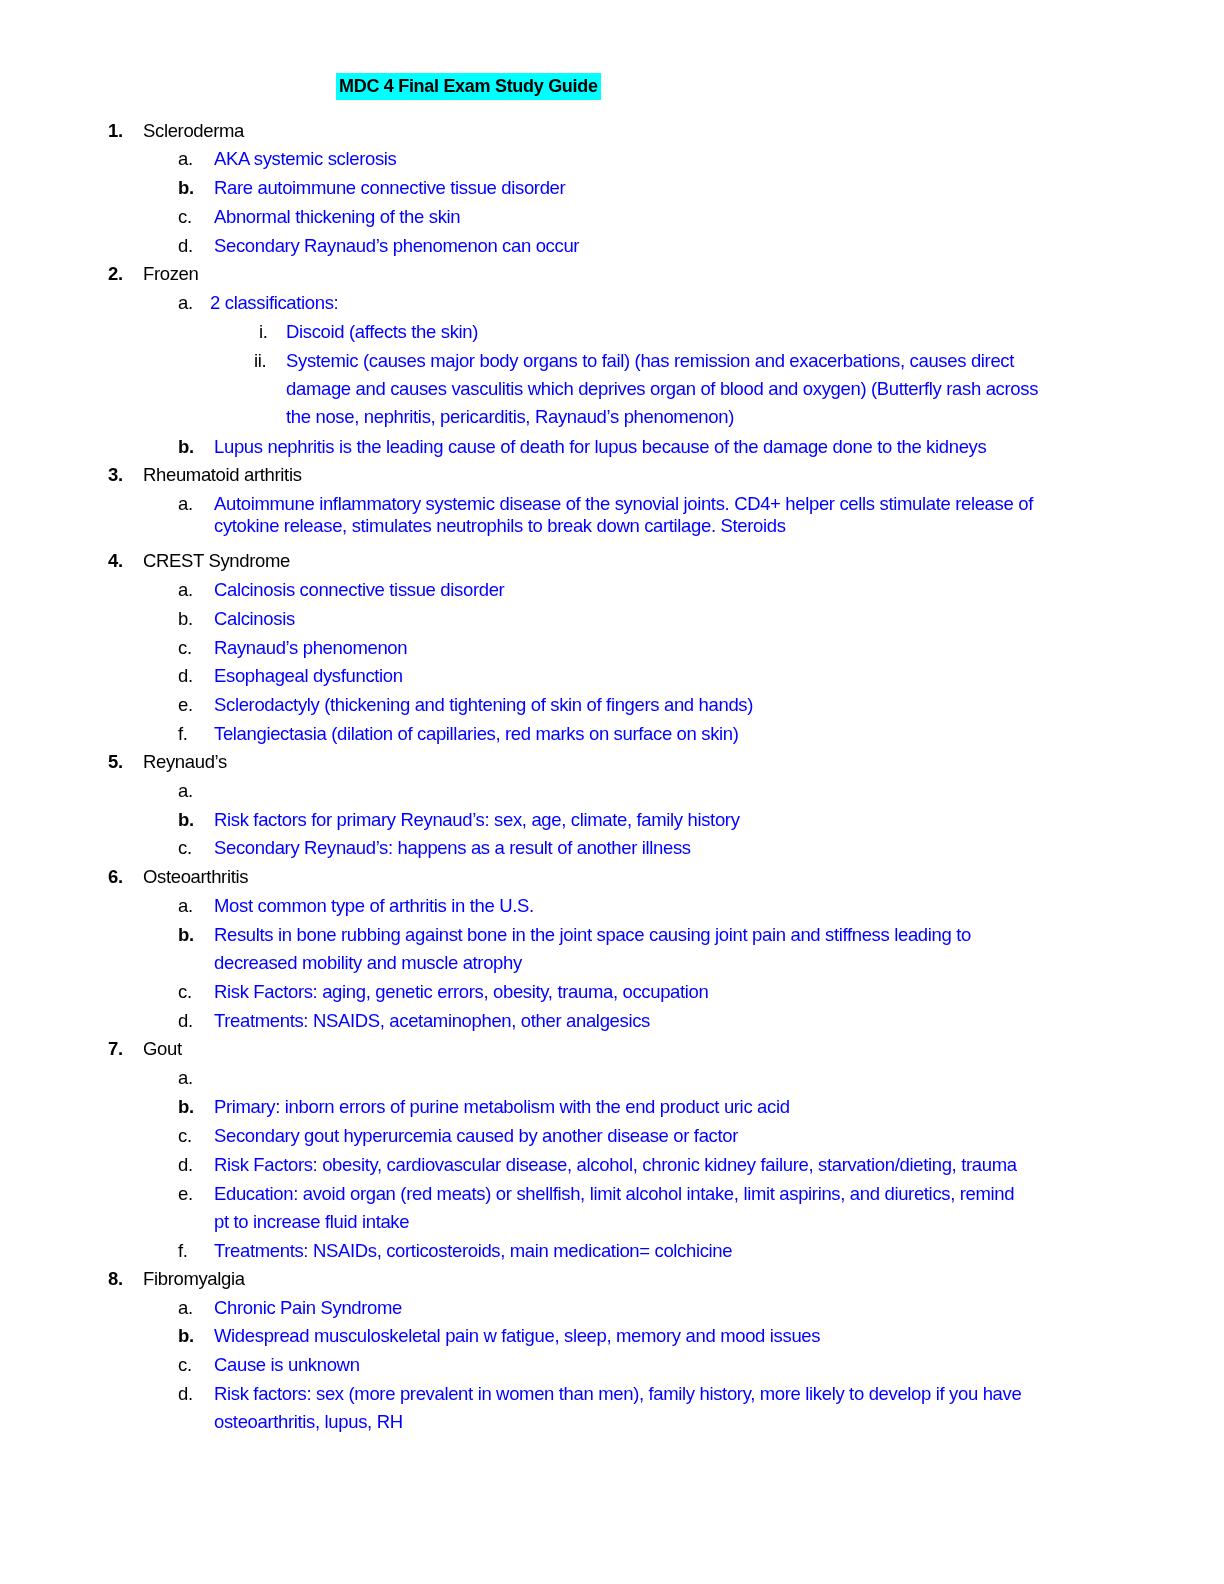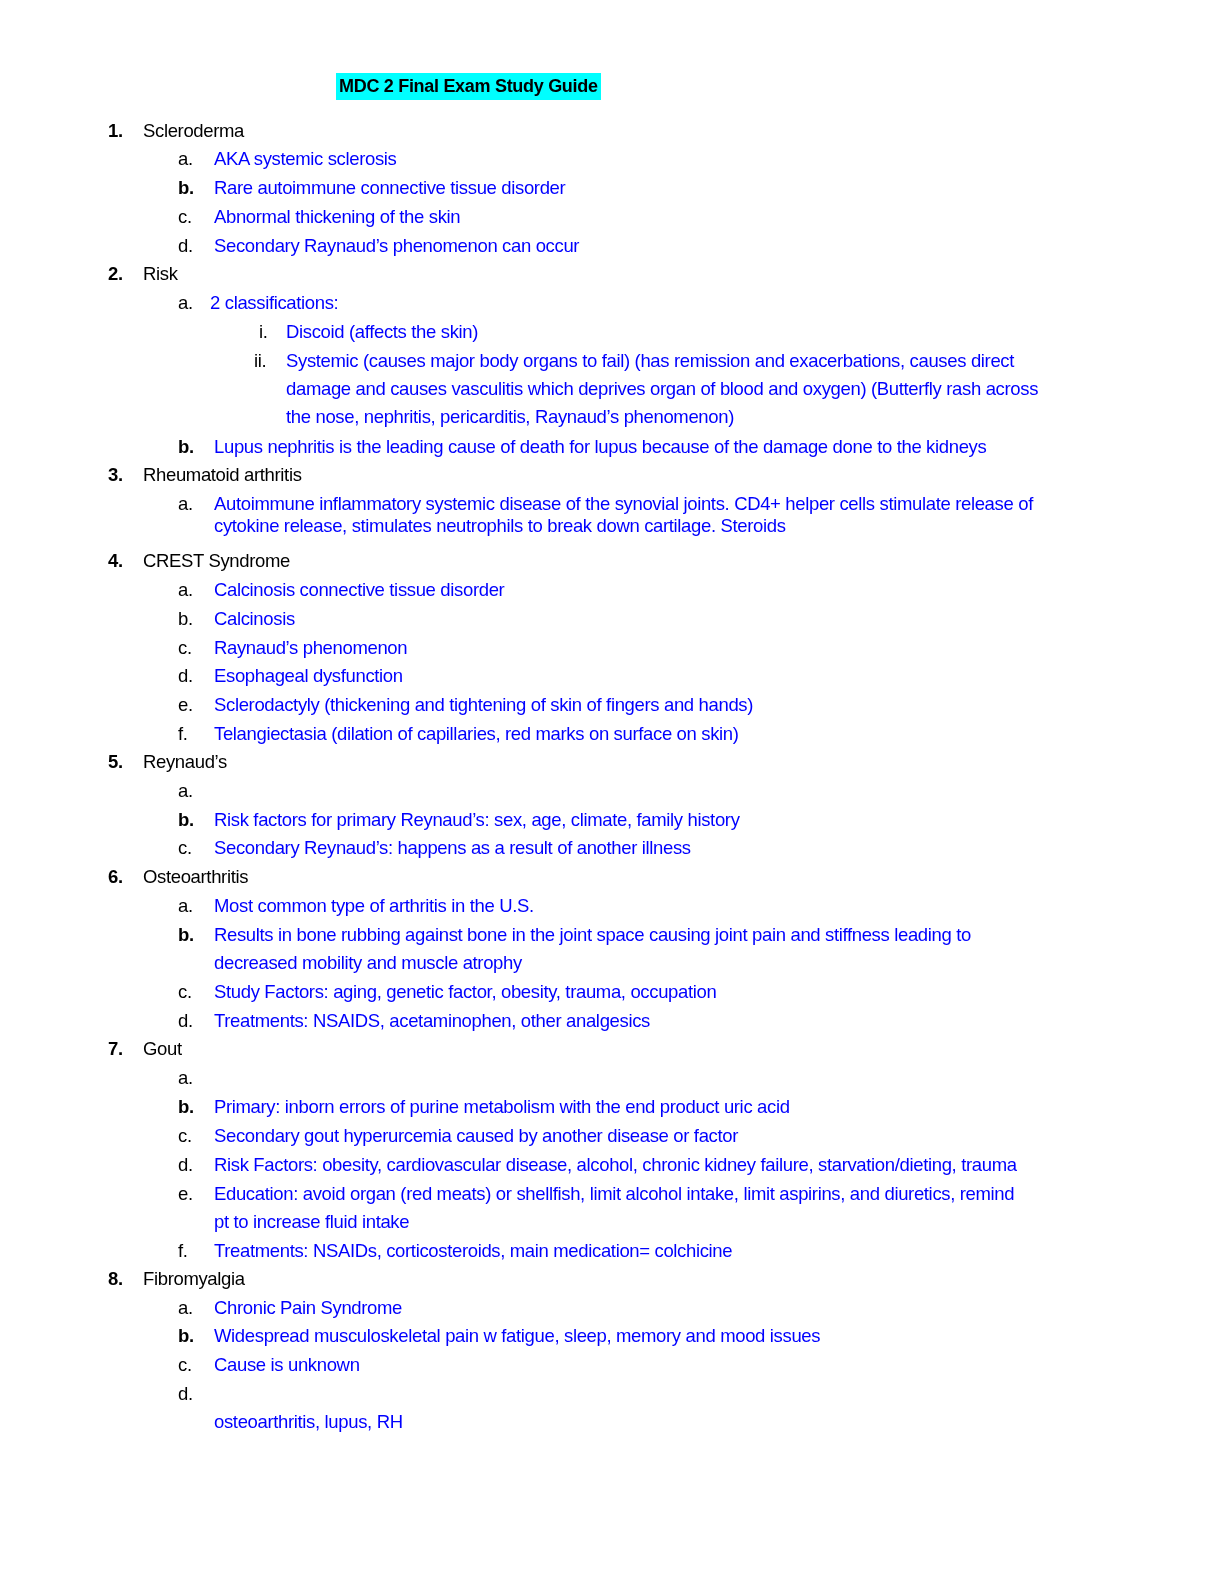--- a/index.html
+++ b/index.html
@@ -11,21 +11,21 @@
   .line { position: absolute; white-space: nowrap; line-height: 28px; letter-spacing: -0.35px; }
   .num { position: absolute; font-weight: bold; color: #000; }
   .head { position: absolute; color: #000; }
   .sub-label { position: absolute; color: #000; }
   .txt { position: absolute; color: #0000ff; white-space: nowrap; }
 </style>
 </head>
 <body>
 
 <div class="page">
-  <div class="title">MDC 2 Final Exam Study Guide</div>
+  <div class="title">MDC 4 Final Exam Study Guide</div>
 
   <div class="line" style="top:117px;left:0;width:1224px;height:28px">
     <span class="num" style="left:108px">1.</span>
     <span class="head" style="left:143px">Scleroderma</span>
   </div>
   <div class="line" style="top:145px;left:0;width:1224px;height:28px">
     <span class="sub-label" style="left:178px">a.</span>
     <span class="txt" style="left:214px">AKA systemic sclerosis</span>
   </div>
   <div class="line" style="top:174px;left:0;width:1224px;height:28px">
@@ -36,21 +36,21 @@
     <span class="sub-label" style="left:178px">c.</span>
     <span class="txt" style="left:214px">Abnormal thickening of the skin</span>
   </div>
   <div class="line" style="top:232px;left:0;width:1224px;height:28px">
     <span class="sub-label" style="left:178px">d.</span>
     <span class="txt" style="left:214px">Secondary Raynaud’s phenomenon can occur</span>
   </div>
 
   <div class="line" style="top:260px;left:0;width:1224px;height:28px">
     <span class="num" style="left:108px">2.</span>
-    <span class="head" style="left:143px">Risk</span>
+    <span class="head" style="left:143px">Frozen</span>
   </div>
   <div class="line" style="top:289px;left:0;width:1224px;height:28px">
     <span class="sub-label" style="left:178px">a.</span>
     <span class="txt" style="left:210px">2 classifications:</span>
   </div>
   <div class="line" style="top:318px;left:0;width:1224px;height:28px">
     <span class="sub-label" style="left:259px">i.</span>
     <span class="txt" style="left:286px">Discoid (affects the skin)</span>
   </div>
   <div class="line" style="top:347px;left:0;width:1224px;height:28px">
@@ -135,21 +135,21 @@
   </div>
   <div class="line" style="top:921px;left:0;width:1224px;height:28px">
     <span class="sub-label" style="left:178px;font-weight:bold">b.</span>
     <span class="txt" style="left:214px">Results in bone rubbing against bone in the joint space causing joint pain and stiffness leading to</span>
   </div>
   <div class="line" style="top:949px;left:0;width:1224px;height:28px">
     <span class="txt" style="left:214px">decreased mobility and muscle atrophy</span>
   </div>
   <div class="line" style="top:978px;left:0;width:1224px;height:28px">
     <span class="sub-label" style="left:178px">c.</span>
-    <span class="txt" style="left:214px">Study Factors: aging, genetic factor, obesity, trauma, occupation</span>
+    <span class="txt" style="left:214px">Risk Factors: aging, genetic errors, obesity, trauma, occupation</span>
   </div>
   <div class="line" style="top:1007px;left:0;width:1224px;height:28px">
     <span class="sub-label" style="left:178px">d.</span>
     <span class="txt" style="left:214px">Treatments: NSAIDS, acetaminophen, other analgesics</span>
   </div>
 
   <div class="line" style="top:1035px;left:0;width:1224px;height:28px">
     <span class="num" style="left:108px">7.</span>
     <span class="head" style="left:143px">Gout</span>
   </div>
@@ -191,17 +191,18 @@
   <div class="line" style="top:1322px;left:0;width:1224px;height:28px">
     <span class="sub-label" style="left:178px;font-weight:bold">b.</span>
     <span class="txt" style="left:214px">Widespread musculoskeletal pain w fatigue, sleep, memory and mood issues</span>
   </div>
   <div class="line" style="top:1351px;left:0;width:1224px;height:28px">
     <span class="sub-label" style="left:178px">c.</span>
     <span class="txt" style="left:214px">Cause is unknown</span>
   </div>
   <div class="line" style="top:1380px;left:0;width:1224px;height:28px">
     <span class="sub-label" style="left:178px">d.</span>
+    <span class="txt" style="left:214px">Risk factors: sex (more prevalent in women than men), family history, more likely to develop if you have</span>
   </div>
   <div class="line" style="top:1408px;left:0;width:1224px;height:28px">
     <span class="txt" style="left:214px">osteoarthritis, lupus, RH</span>
   </div>
 </div>
 
 </body></html>

